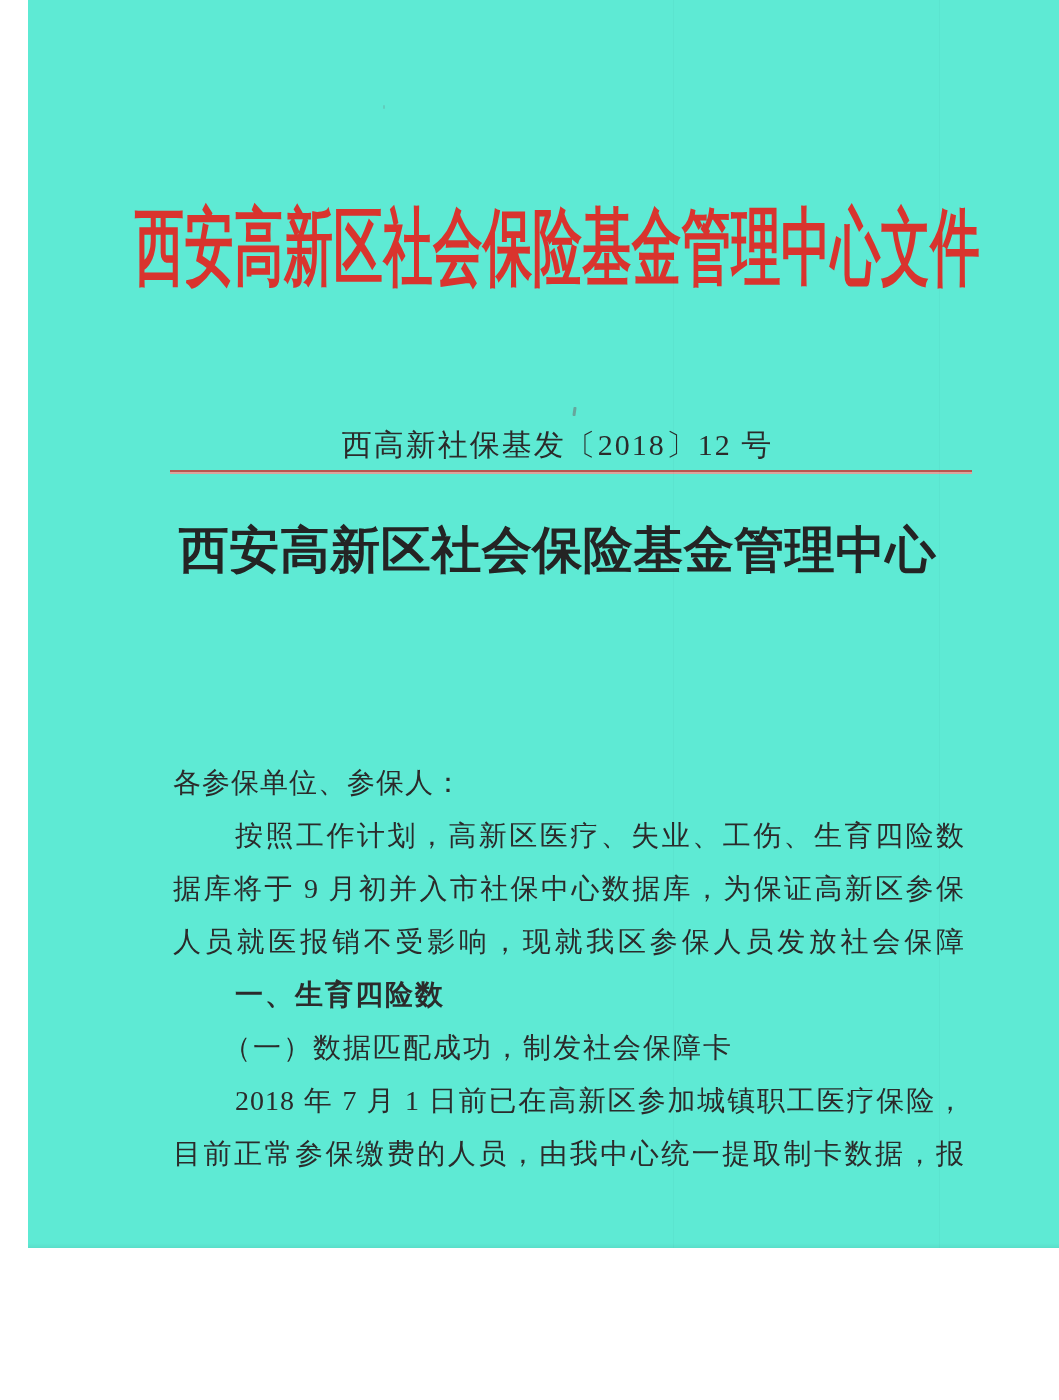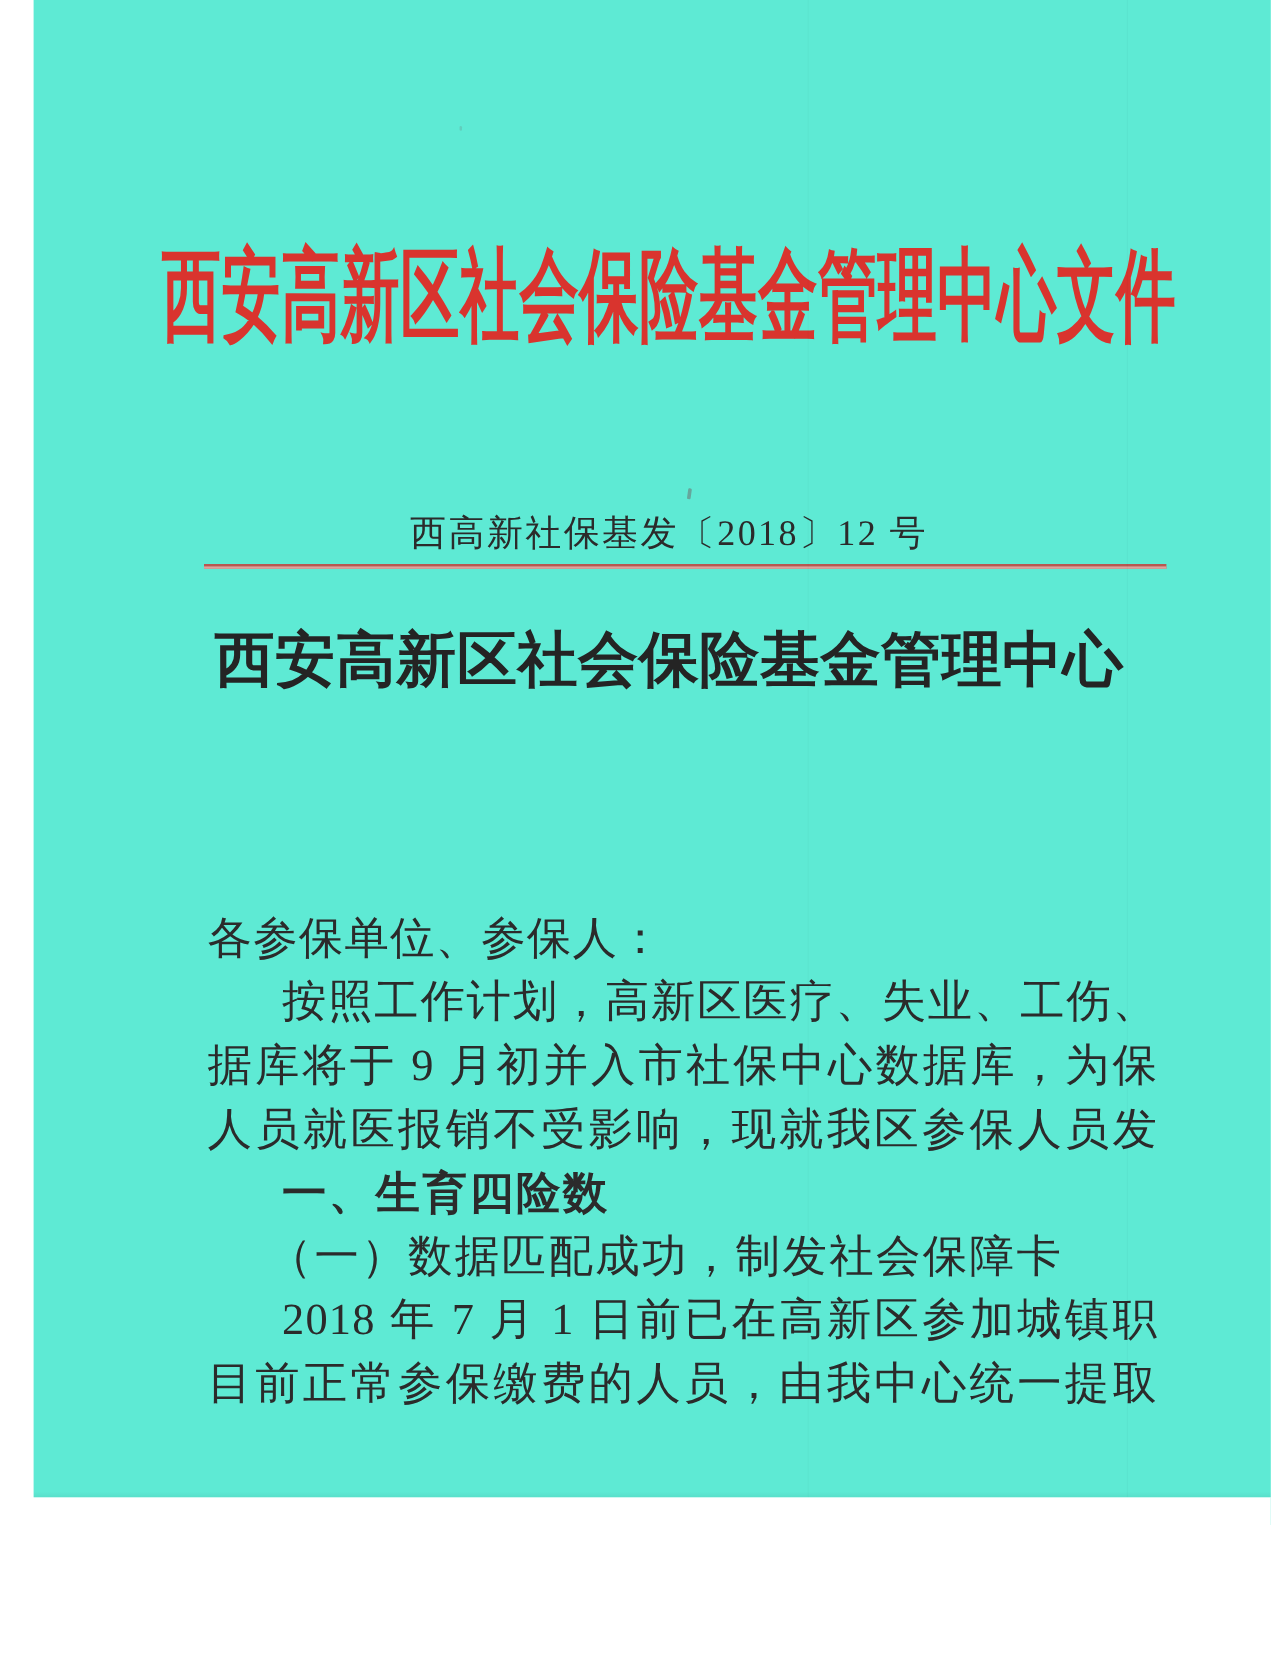--- a/index.html
+++ b/index.html
@@ -78,21 +78,21 @@
     color: #242424;
     letter-spacing: 0.5px;
   }
 
   
   .doc-body {
     position: absolute;
     top: 756px;
     left: 145px;
     width: 792px;
-    font-size: 37px;
+    font-size: 28px;
     color: #2b2b2b;
     letter-spacing: 1px;
   }
   .ln {
     height: 53px;
     line-height: 53px;
     white-space: nowrap;
   }
   .ln.fill {
     white-space: normal;

